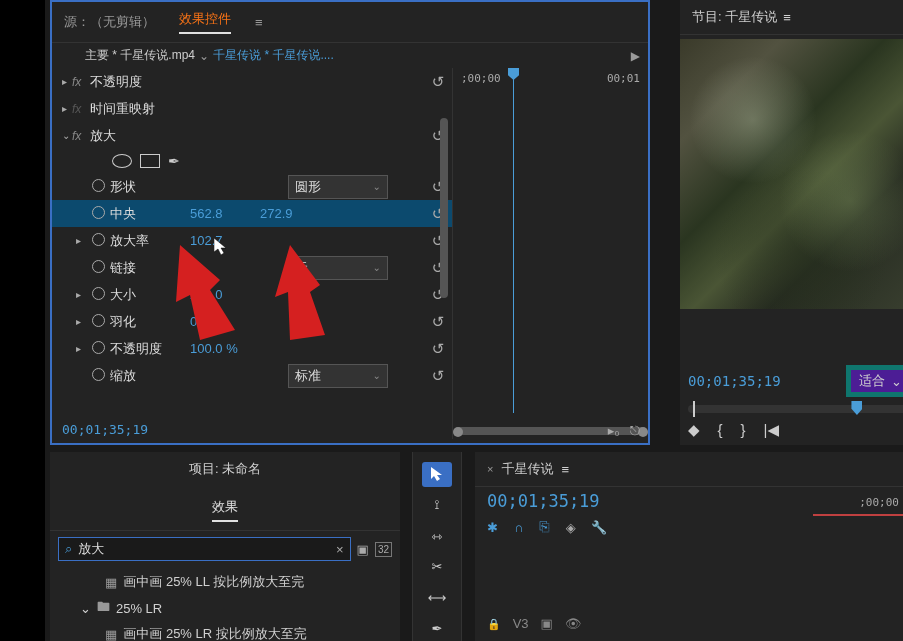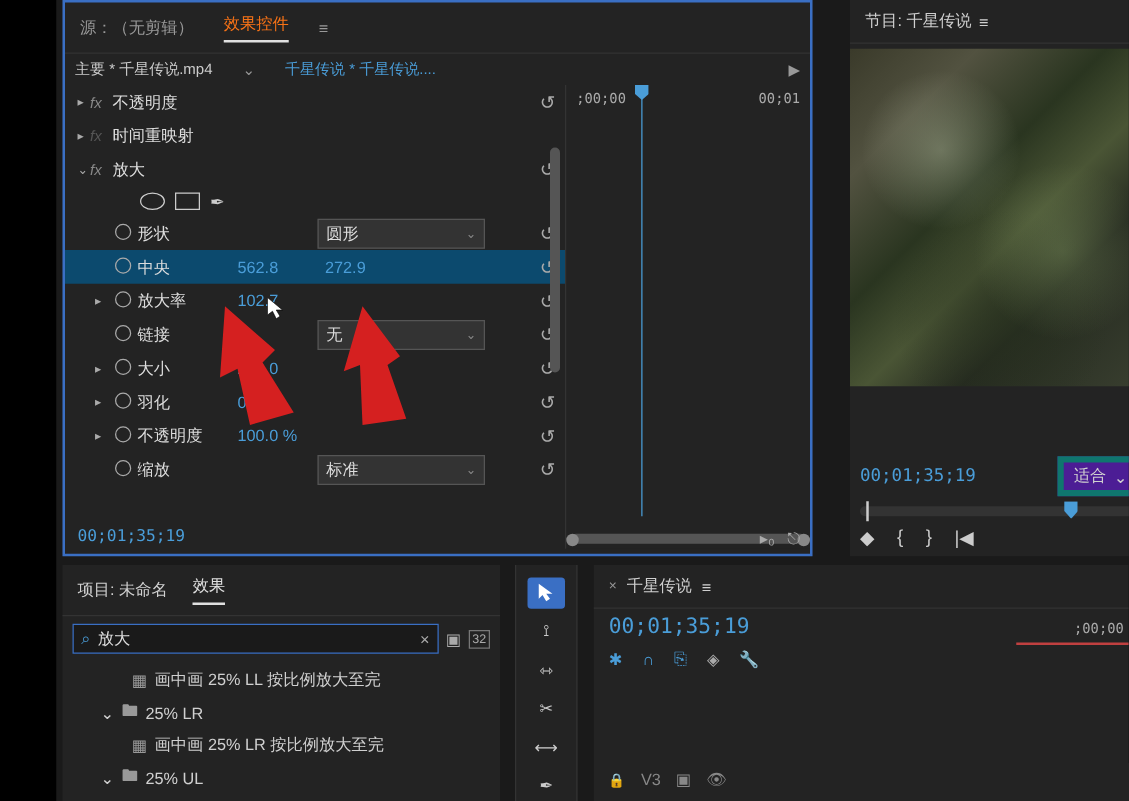--- a/index.html
+++ b/index.html
@@ -11,37 +11,37 @@
 .panel-ec { position:absolute; left:50px; top:0; width:600px; height:445px; background:#232323; border:2px solid #3a6fc4; }
 .ec-tabs { display:flex; align-items:center; gap:24px; padding:8px 12px; border-bottom:1px solid #333; }
 .ec-tabs .tab { color:#999; cursor:pointer; }
 .ec-tabs .tab.active { color:#f97316; border-bottom:2px solid #e0e0e0; padding-bottom:4px; }
 .ec-tabs .menu-icon { color:#999; }
 
 .ec-body { display:flex; height:calc(100% - 70px); }
 .ec-left { width:400px; overflow:auto; position:relative; }
 .ec-right { flex:1; border-left:1px solid #333; position:relative; background:#232323;}
 
-.clip-header { display:flex; align-items:center; padding:4px 8px; gap:24px; font-size:12px; }
+.clip-header { display:flex; align-items:center; padding:4px 8px; gap:4px; font-size:12px;margin-left:25px; }
 .clip-header .clipname { color:#ccc; }
 .clip-header .caret { color:#999; }
 .clip-header .seqname { color:#4a9dd8; flex:1; white-space:nowrap; overflow:hidden; text-overflow:ellipsis; }
 .clip-header .play { color:#999; }
 
 .prop-row { display:flex; align-items:center; height:27px; padding:0 4px 0 10px; }
 .prop-row .twisty { width:10px; color:#aaa; font-size:10px; }
 .prop-row .fx { width:18px; color:#888; font-style:italic; font-size:12px; }
 .prop-row .stop { width:18px; color:#aaa; }
 .prop-row .label { flex:1; color:#ddd; }
 .prop-row .val { color:#4a9dd8; width:70px; text-align:left; cursor:ew-resize;}
 .prop-row .val2 { color:#4a9dd8; width:70px; text-align:left; cursor:ew-resize;}
 .prop-row .reset { width:20px; color:#aaa; font-size:15px; text-align:center; }
 .prop-row.l2 { padding-left:40px; }
 .prop-row.sel { background:#0c4a6e; }
-.prop-row .select { background:#333; border:1px solid #555; color:#ddd; padding:2px 6px; width:134px; display:flex; justify-content:space-between; align-items:center;}
+.prop-row .select { background:#333; border:1px solid #555; color:#ddd; padding:2px 6px; width:100px; display:flex; justify-content:space-between; align-items:center;}
 .prop-row .select .car { color:#888; font-size:10px;}
 
 .mask-row { display:flex; gap:8px; padding:4px 0 4px 60px; align-items:center;}
 .mask-row .shape { width:20px; height:14px; border:1.5px solid #ccc; }
 .mask-row .shape.ellipse { border-radius:50%; }
 .mask-row .pen { color:#ccc; font-size:14px;}
 
 .stopwatch::before { content:""; display:inline-block; width:11px; height:11px; border:1.5px solid #aaa; border-radius:50%; position:relative; }
 
 .ec-timecode { position:absolute; bottom:0; left:0; padding:6px 10px; color:#4a9dd8; font-size:13px; font-family:monospace; }
@@ -65,21 +65,21 @@
 .prog-controls { padding:6px 8px; display:flex; flex-direction:column; gap:8px; position:absolute; bottom:0; left:0; right:0;}
 .prog-tc-row { display:flex; align-items:center; gap:10px;}
 .prog-tc-row .tc { color:#4a9dd8; font-family:monospace; font-size:14px;}
 .prog-tc-row .fit { background:#4c1d95; border:5px solid #0f766e; padding:2px 8px; display:flex; align-items:center; gap:6px;}
 .prog-slider { height:8px; background:#333; border-radius:4px; position:relative; }
 .prog-slider .mark { position:absolute; top:-4px; width:2px; height:16px; background:#ccc;}
 .prog-slider .ph { position:absolute; top:-4px; width:11px; height:14px; background:#4a9dd8; clip-path:polygon(0 0,100% 0,100% 55%,50% 100%,0 55%); left:72%;}
 .transport { display:flex; gap:18px; color:#ccc; font-size:15px;}
 
 .panel-proj { position:absolute; left:50px; top:452px; width:350px; height:189px; background:#232323;}
-.panel-proj .tabs { display:flex; align-items:center; gap:20px; padding:8px 12px; border-bottom:1px solid #333;}
+.panel-proj .tabs { display:flex; align-items:center; gap:20px; padding:8px 12px; border-bottom:1px solid #333;flex-direction:column;}
 .panel-proj .tabs .tab.active{ color:#e0e0e0; border-bottom:2px solid #e0e0e0; padding-bottom:4px;}
 .proj-search-row { display:flex; align-items:center; gap:6px; padding:6px 8px;}
 .proj-search { flex:1; display:flex; align-items:center; background:#1a1a1a; border:1px solid #3a6fc4; padding:3px 6px;}
 .proj-search .mag { color:#4a9dd8; margin-right:6px;}
 .proj-search input { background:transparent; border:none; color:#ddd; outline:none; flex:1; font-size:13px;}
 .proj-search .x { color:#aaa; cursor:pointer;}
 .proj-tree { padding:2px 0; overflow:auto; height:120px; font-size:13px;}
 .proj-tree .node { display:flex; align-items:center; height:26px; padding-left:30px; gap:6px;}
 .proj-tree .node.l2 { padding-left:55px; }
 .proj-tree .folder-i { color:#999;}

